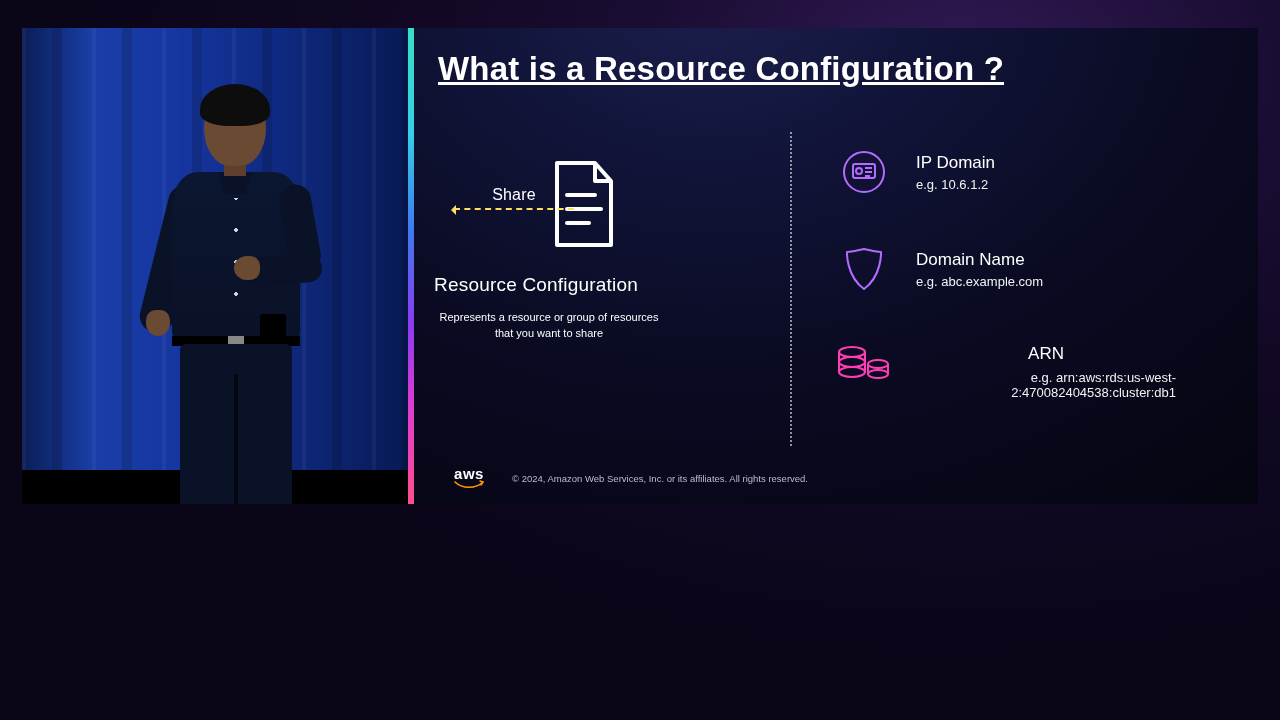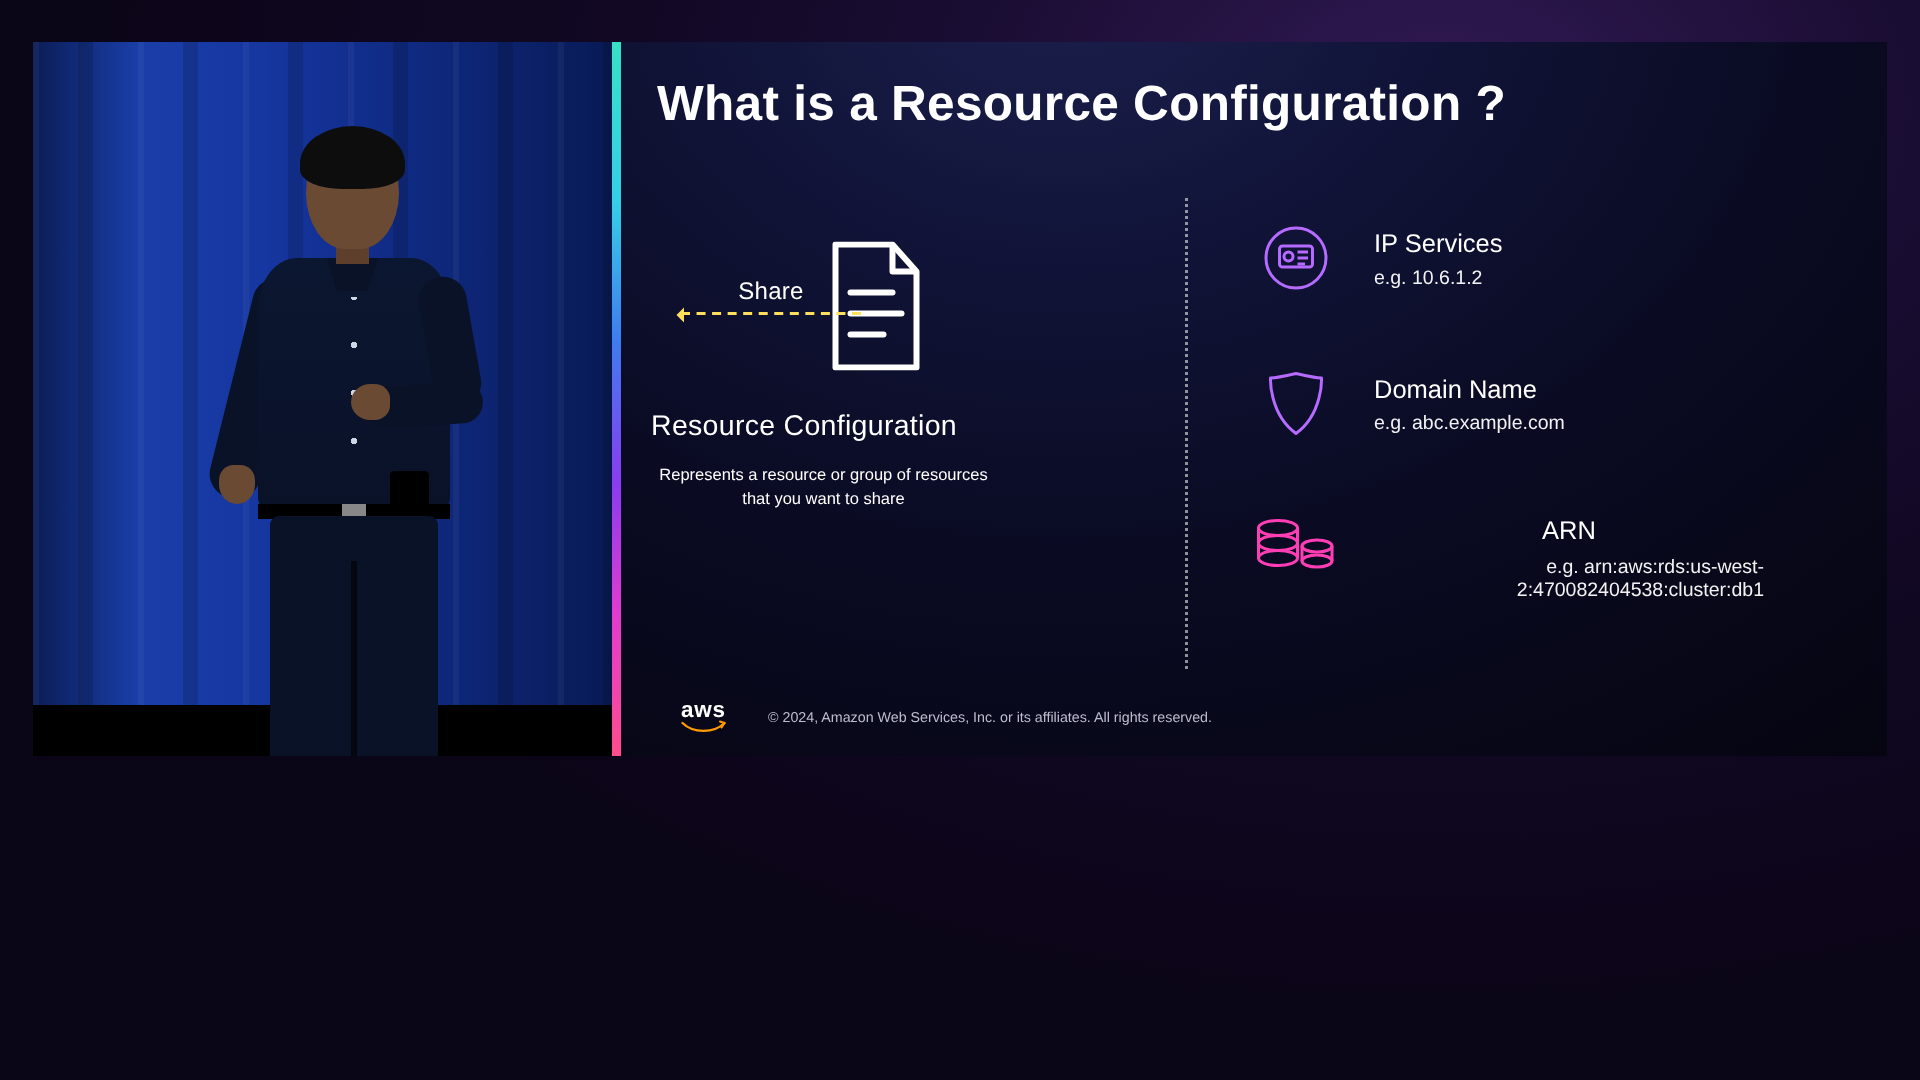--- a/index.html
+++ b/index.html
@@ -117,20 +117,21 @@
     background: linear-gradient(#36e0c4 0%, #35d0e6 22%, #3f7bf0 42%, #8a3cf0 62%, #e23bd0 80%, #ff4d8d 100%);
   }
 
   .slide {
     position: relative;
     flex: 1;
     background: radial-gradient(ellipse 900px 700px at 35% -10%, #1c1f4d 0%, #101336 30%, #0a0b23 55%, #05040f 100%);
     color: #fff;
     padding: 20px 34px 16px 22px;
     overflow: hidden;
+    text-decoration: underline;
   }
   h1.title {
     font-size: 33px;
     font-weight: 700;
     letter-spacing: .2px;
     margin: 2px 0 12px 2px;
   }
 
   .content {
     position: absolute;
@@ -270,21 +271,21 @@
             <svg width="44" height="44" viewBox="0 0 44 44">
               <circle cx="22" cy="22" r="20" fill="none" stroke="#b56bff" stroke-width="2"></circle>
               <rect x="11" y="14" width="22" height="14" rx="2" fill="none" stroke="#b56bff" stroke-width="2"></rect>
               <circle cx="17" cy="21" r="3" fill="none" stroke="#b56bff" stroke-width="2"></circle>
               <line x1="23" y1="18" x2="30" y2="18" stroke="#b56bff" stroke-width="2"></line>
               <line x1="23" y1="22" x2="30" y2="22" stroke="#b56bff" stroke-width="2"></line>
               <line x1="23" y1="26" x2="28" y2="26" stroke="#b56bff" stroke-width="2"></line>
             </svg>
           </span>
           <div class="texts">
-            <span class="t1">IP Services</span>
+            <span class="t1">IP Domain</span>
             <span class="t2">e.g. 10.6.1.2</span>
           </div>
         </div>
 
         <div class="item">
           <span class="icon-box">
             <svg width="42" height="46" viewBox="0 0 42 46">
               <path d="M21 3 C21 3 8 6 4 6 C4 6 3 30 21 43 C39 30 38 6 38 6 C34 6 21 3 21 3 Z" fill="none" stroke="#b56bff" stroke-width="2" stroke-linejoin="round"></path>
             </svg>
           </span>

